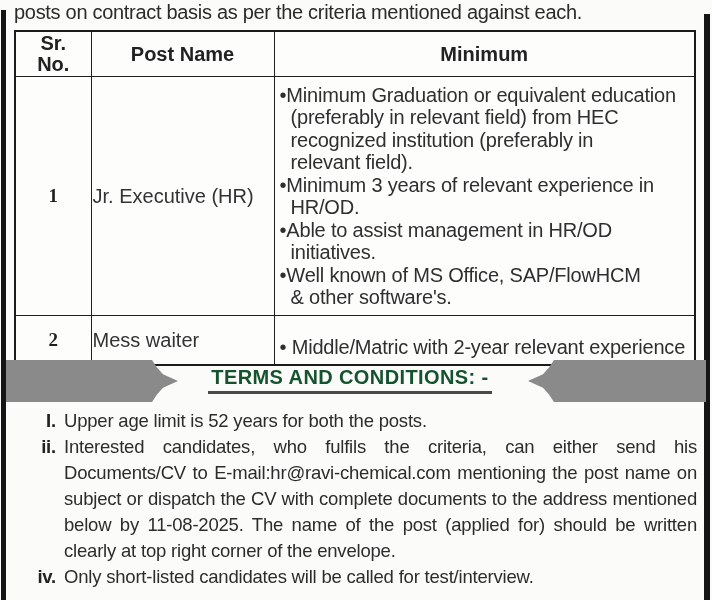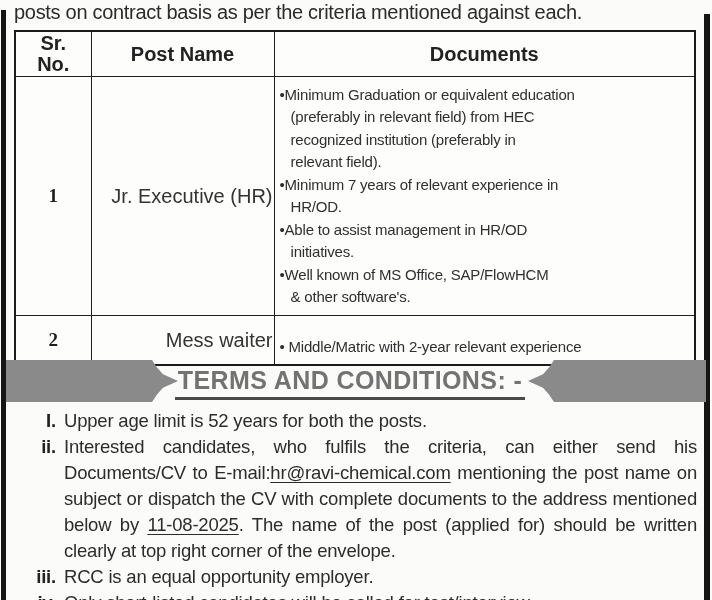--- a/index.html
+++ b/index.html
@@ -34,64 +34,64 @@
     font-size:20px;font-weight:bold;color:#222;
     text-align:center;vertical-align:middle;height:42px;line-height:21px;
     padding:1px 0;
   }
   th.h-sr{white-space:pre-line;}
   td{vertical-align:middle;}
   td.sr{
     text-align:center;font-family:"Liberation Serif", serif;
     font-weight:bold;font-size:19px;color:#1e1e1e;
   }
-  td.post{text-align:right;font-size:20px;color:#333;}
+  td.post{text-align:left;font-size:20px;color:#333;}
   td.crit{padding:5px 4px 5px 5px;}
   tr.row1 td.crit{height:228px;}
   tr.row2 td{height:38px;}
   ul.bullets{
     list-style:none;margin:0;padding:0;
-    font-size:15px;line-height:22.5px;color:#2f2f2f;letter-spacing:-0.2px;
+    font-size:20px;line-height:22.5px;color:#2f2f2f;letter-spacing:-0.2px;
   }
   ul.bullets li{
     padding-left:11px;text-indent:-11px;white-space:pre-line;
   }
   ul.bullets li::before{content:"\2022";}
   ul.bullets.spaced li::before{content:"\2022\00a0";}
   ul.bullets.spaced li{padding-left:0;text-indent:0;margin-top:14px;}
 
   .banner{position:absolute;left:0;top:358px;height:46px;right:0;}
   .ribbon{position:absolute;top:2px;height:42px;background:#8a8a8a;}
   .ribbon-left{
     left:6px;width:172px;
     clip-path:polygon(0 0, calc(100% - 26px) 0, calc(100% - 21px) 18%, calc(100% - 15px) 34%, 100% 50%, calc(100% - 15px) 66%, calc(100% - 21px) 82%, calc(100% - 26px) 100%, 0 100%);
   }
   .ribbon-right{
     right:6px;width:178px;
     clip-path:polygon(100% 0, 26px 0, 21px 18%, 15px 34%, 0 50%, 15px 66%, 21px 82%, 26px 100%, 100% 100%);
   }
   .banner-title{
     position:absolute;left:0;right:12px;top:8px;text-align:center;
-    font-size:25px;font-weight:bold;letter-spacing:0.4px;color:#737373;
+    font-size:20px;font-weight:bold;letter-spacing:0.4px;color:#14532d;
   }
   .banner-title span{
     display:inline-block;border-bottom:3px solid #4a4a4a;padding:0 3px 2px 3px;
   }
 
   .terms{
     position:absolute;left:18px;top:408px;right:15px;
     font-size:18.5px;line-height:26px;color:#2c2c2c;letter-spacing:-0.2px;
   }
   .term{display:flex;align-items:flex-start;}
   .term-num{
     flex:0 0 38px;text-align:right;padding-right:8px;font-weight:bold;color:#222;
   }
   .term-text{flex:1;}
   .term-text.justify{text-align:justify;}
-  .u{text-decoration:underline;text-underline-offset:3px;}
+  .u{text-underline-offset:3px;}
 </style>
 </head>
 <body>
 
 <div class="page">
   <div class="edge-bar edge-left"></div>
   <div class="edge-bar edge-right"></div>
 
   <div class="intro">posts on contract basis as per the criteria mentioned against each.</div>
 
@@ -99,34 +99,34 @@
     <colgroup>
         <col class="c-sr">
         <col class="c-post">
         <col class="c-crit">
       </colgroup>
     <thead>
       <tr>
         <th class="h-sr">Sr.
 No.</th>
         <th>Post Name</th>
-        <th>Documents</th>
+        <th>Minimum</th>
       </tr>
     </thead>
     <tbody>
       <tr class="row1">
         <td class="sr">1</td>
         <td class="post">Jr. Executive (HR)</td>
         <td class="crit">
           <ul class="bullets">
             <li>Minimum Graduation or equivalent education
 (preferably in relevant field) from HEC
 recognized institution (preferably in
 relevant field).</li>
-            <li>Minimum 7 years of relevant experience in
+            <li>Minimum 3 years of relevant experience in
 HR/OD.</li>
             <li>Able to assist management in HR/OD
 initiatives.</li>
             <li>Well known of MS Office, SAP/FlowHCM
 &amp; other software's.</li>
           </ul>
         </td>
       </tr>
       <tr class="row2">
         <td class="sr">2</td>
@@ -151,21 +151,17 @@
   <div class="terms">
     <div class="term">
       <div class="term-num">I.</div>
       <div class="term-text">Upper age limit is 52 years for both the posts.</div>
     </div>
     <div class="term">
       <div class="term-num">ii.</div>
       <div class="term-text justify"><span>Interested candidates, who fulfils the criteria, can either send his Documents/CV to E-mail:</span><span class="u">hr@ravi-chemical.com</span><span> mentioning the post name on subject or dispatch the CV with complete documents to the address mentioned below by </span><span class="u">11-08-2025</span><span>. The name of the post (applied for) should be written clearly at top right corner of the envelope.</span></div>
     </div>
     <div class="term">
-      <div class="term-num">iii.</div>
-      <div class="term-text">RCC is an equal opportunity employer.</div>
-    </div>
-    <div class="term">
       <div class="term-num">iv.</div>
       <div class="term-text">Only short-listed candidates will be called for test/interview.</div>
     </div>
   </div>
 </div>
 
 </body></html>

